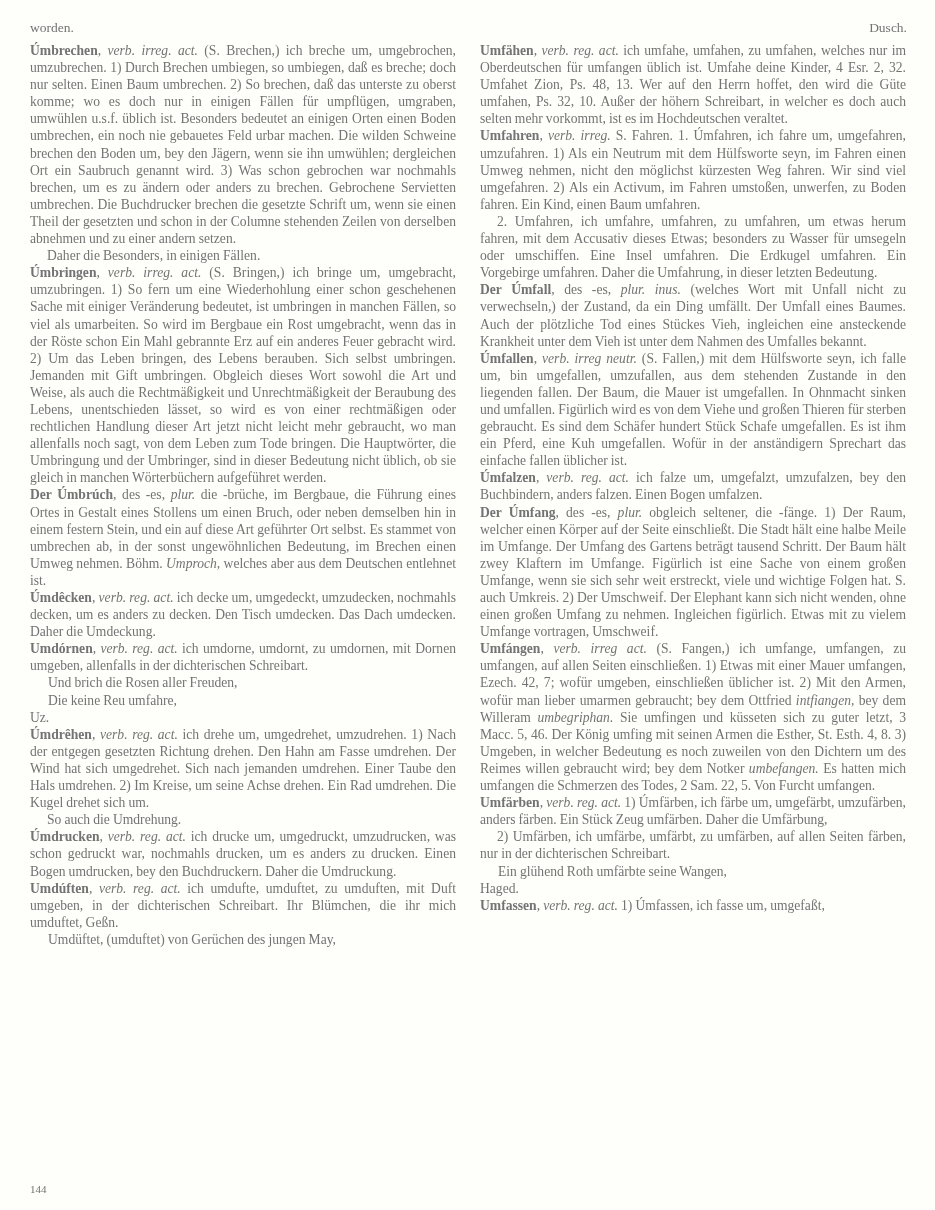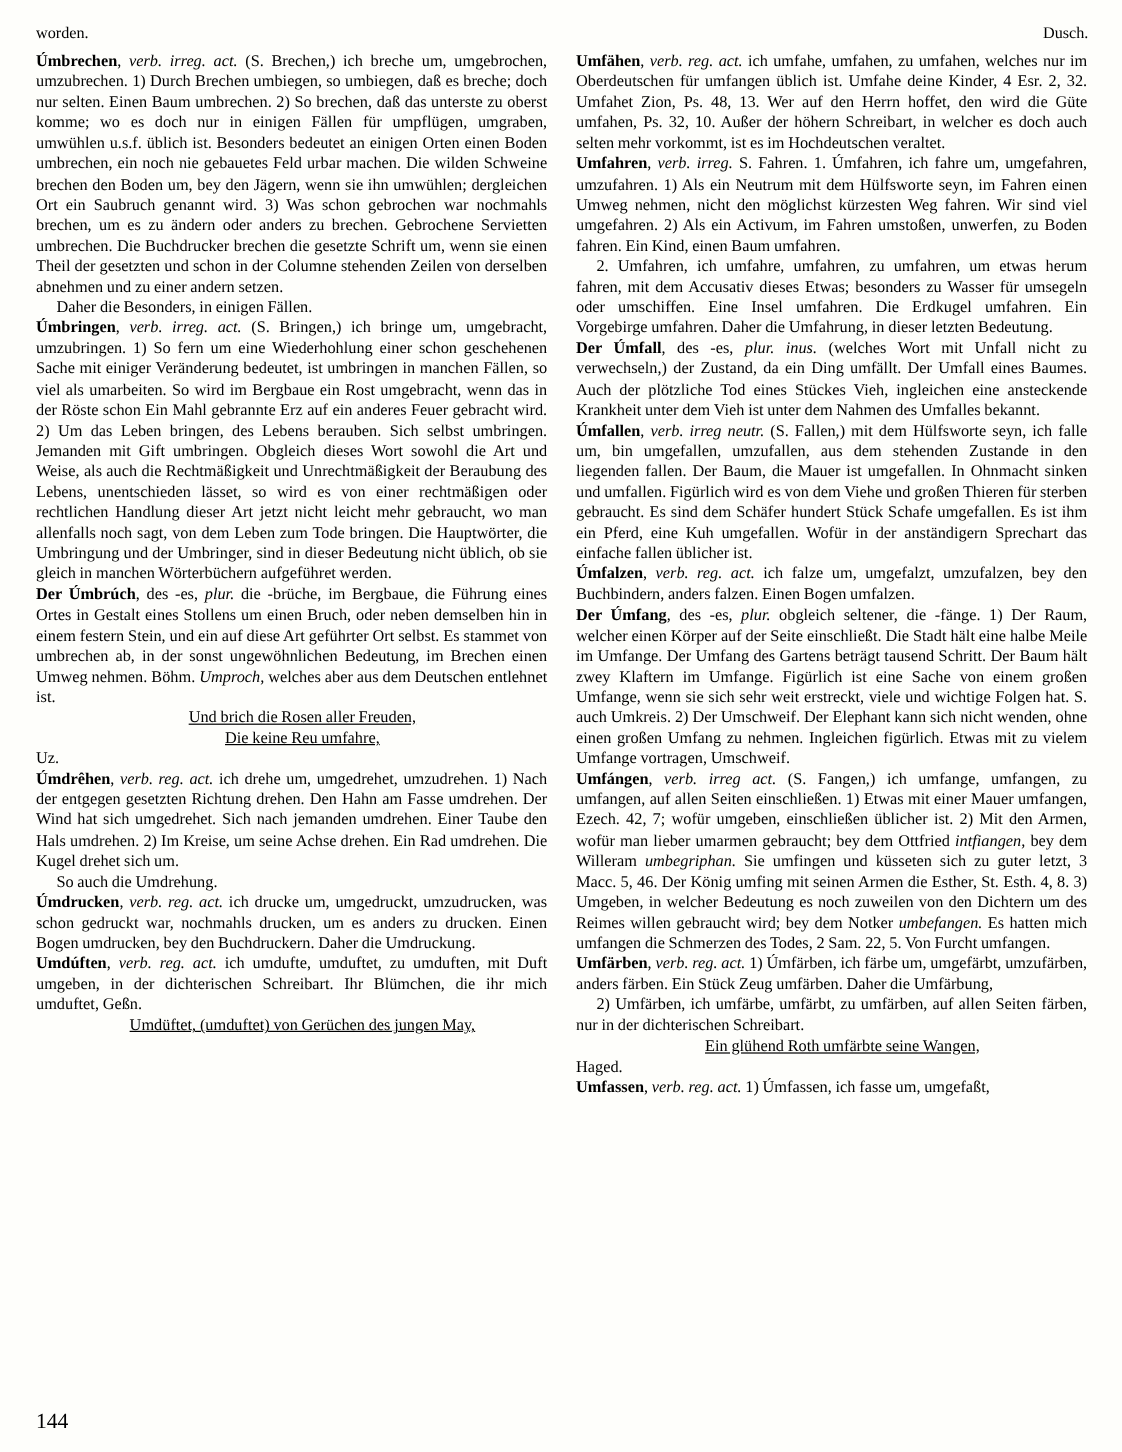--- a/index.html
+++ b/index.html
@@ -5,21 +5,21 @@
   html, body { margin: 0; padding: 0; }
   body { background: #ffffff; }
   .page {
     width: 935px;
     height: 1210px;
     background: #fefefb;
     position: relative;
     box-sizing: border-box;
     padding: 20px 28px 0 30px;
     font-family: "Liberation Serif", "DejaVu Serif", serif;
-    color: #000000;
+    color: #737373;
     overflow: hidden;
   }
   .running-head {
     display: flex;
     justify-content: space-between;
     font-size: 13.5px;
     line-height: 16px;
     margin-bottom: 6px;
   }
   .columns { display: flex; gap: 24px; }
@@ -27,47 +27,49 @@
   .block {
     margin: 0;
     font-size: 13.6px;
     line-height: 17.1px;
     text-align: justify;
     hyphens: auto;
     -webkit-hyphens: auto;
     word-spacing: -0.3px;
   }
   .block.indent { text-indent: 17px; }
-  .block.verse { text-align: center; padding-left: 18px; hyphens: none; text-decoration: underline; }
+  .block.verse { text-align: left; padding-left: 18px; hyphens: none; }
   .block.attribution { text-align: left; }
   .seg.bold { font-weight: bold; }
   .seg.italic { font-style: italic; }
   .page-number {
     position: absolute;
     left: 30px;
     bottom: 15px;
-    font-size: 18px;
+    font-size: 11px;
   }
 </style>
 </head>
 <body>
 
 <div class="page">
 
   <div class="running-head">
     <span>worden.</span>
     <span>Dusch.</span>
   </div>
 
   <div class="columns">
     <div class="col">
         <p class="block entry"><span class="seg bold">Úmbrechen</span><span class="seg">, </span><span class="seg italic">verb. irreg. act.</span><span class="seg"> (S. Brechen,) ich breche um, umgebrochen, umzubrechen. 1) Durch Brechen umbiegen, so umbiegen, daß es breche; doch nur selten. Einen Baum umbrechen. 2) So brechen, daß das unterste zu oberst komme; wo es doch nur in einigen Fällen für umpflügen, umgraben, umwühlen u.s.f. üblich ist. Besonders bedeutet an einigen Orten einen Boden umbrechen, ein noch nie gebauetes Feld urbar machen. Die wilden Schweine brechen den Boden um, bey den Jägern, wenn sie ihn umwühlen; dergleichen Ort ein Saubruch genannt wird. 3) Was schon gebrochen war nochmahls brechen, um es zu ändern oder anders zu brechen. Gebrochene Servietten umbrechen. Die Buchdrucker brechen die gesetzte Schrift um, wenn sie einen Theil der gesetzten und schon in der Columne stehenden Zeilen von derselben abnehmen und zu einer andern setzen.</span></p>
         <p class="block indent"><span class="seg">Daher die Besonders, in einigen Fällen.</span></p>
         <p class="block entry"><span class="seg bold">Úmbringen</span><span class="seg">, </span><span class="seg italic">verb. irreg. act.</span><span class="seg"> (S. Bringen,) ich bringe um, umgebracht, umzubringen. 1) So fern um eine Wiederhohlung einer schon geschehenen Sache mit einiger Veränderung bedeutet, ist umbringen in manchen Fällen, so viel als umarbeiten. So wird im Bergbaue ein Rost umgebracht, wenn das in der Röste schon Ein Mahl gebrannte Erz auf ein anderes Feuer gebracht wird. 2) Um das Leben bringen, des Lebens berauben. Sich selbst umbringen. Jemanden mit Gift umbringen. Obgleich dieses Wort sowohl die Art und Weise, als auch die Rechtmäßigkeit und Unrechtmäßigkeit der Beraubung des Lebens, unentschieden lässet, so wird es von einer rechtmäßigen oder rechtlichen Handlung dieser Art jetzt nicht leicht mehr gebraucht, wo man allenfalls noch sagt, von dem Leben zum Tode bringen. Die Hauptwörter, die Umbringung und der Umbringer, sind in dieser Bedeutung nicht üblich, ob sie gleich in manchen Wörterbüchern aufgeführet werden.</span></p>
         <p class="block entry"><span class="seg bold">Der Úmbrúch</span><span class="seg">, des -es, </span><span class="seg italic">plur.</span><span class="seg"> die -brüche, im Bergbaue, die Führung eines Ortes in Gestalt eines Stollens um einen Bruch, oder neben demselben hin in einem festern Stein, und ein auf diese Art geführter Ort selbst. Es stammet von umbrechen ab, in der sonst ungewöhnlichen Bedeutung, im Brechen einen Umweg nehmen. Böhm. </span><span class="seg italic">Umproch,</span><span class="seg"> welches aber aus dem Deutschen entlehnet ist.</span></p>
+        <p class="block entry"><span class="seg bold">Úmdêcken</span><span class="seg">, </span><span class="seg italic">verb. reg. act.</span><span class="seg"> ich decke um, umgedeckt, umzudecken, nochmahls decken, um es anders zu decken. Den Tisch umdecken. Das Dach umdecken. Daher die Umdeckung.</span></p>
+        <p class="block entry"><span class="seg bold">Umdórnen</span><span class="seg">, </span><span class="seg italic">verb. reg. act.</span><span class="seg"> ich umdorne, umdornt, zu umdornen, mit Dornen umgeben, allenfalls in der dichterischen Schreibart.</span></p>
         <p class="block verse"><span class="seg">Und brich die Rosen aller Freuden,</span></p>
         <p class="block verse"><span class="seg">Die keine Reu umfahre,</span></p>
         <p class="block attribution"><span class="seg">Uz.</span></p>
         <p class="block entry"><span class="seg bold">Úmdrêhen</span><span class="seg">, </span><span class="seg italic">verb. reg. act.</span><span class="seg"> ich drehe um, umgedrehet, umzudrehen. 1) Nach der entgegen gesetzten Richtung drehen. Den Hahn am Fasse umdrehen. Der Wind hat sich umgedrehet. Sich nach jemanden umdrehen. Einer Taube den Hals umdrehen. 2) Im Kreise, um seine Achse drehen. Ein Rad umdrehen. Die Kugel drehet sich um.</span></p>
         <p class="block indent"><span class="seg">So auch die Umdrehung.</span></p>
         <p class="block entry"><span class="seg bold">Úmdrucken</span><span class="seg">, </span><span class="seg italic">verb. reg. act.</span><span class="seg"> ich drucke um, umgedruckt, umzudrucken, was schon gedruckt war, nochmahls drucken, um es anders zu drucken. Einen Bogen umdrucken, bey den Buchdruckern. Daher die Umdruckung.</span></p>
         <p class="block entry"><span class="seg bold">Umdúften</span><span class="seg">, </span><span class="seg italic">verb. reg. act.</span><span class="seg"> ich umdufte, umduftet, zu umduften, mit Duft umgeben, in der dichterischen Schreibart. Ihr Blümchen, die ihr mich umduftet, Geßn.</span></p>
         <p class="block verse"><span class="seg">Umdüftet, (umduftet) von Gerüchen des jungen May,</span></p>
       </div>
     <div class="col">

